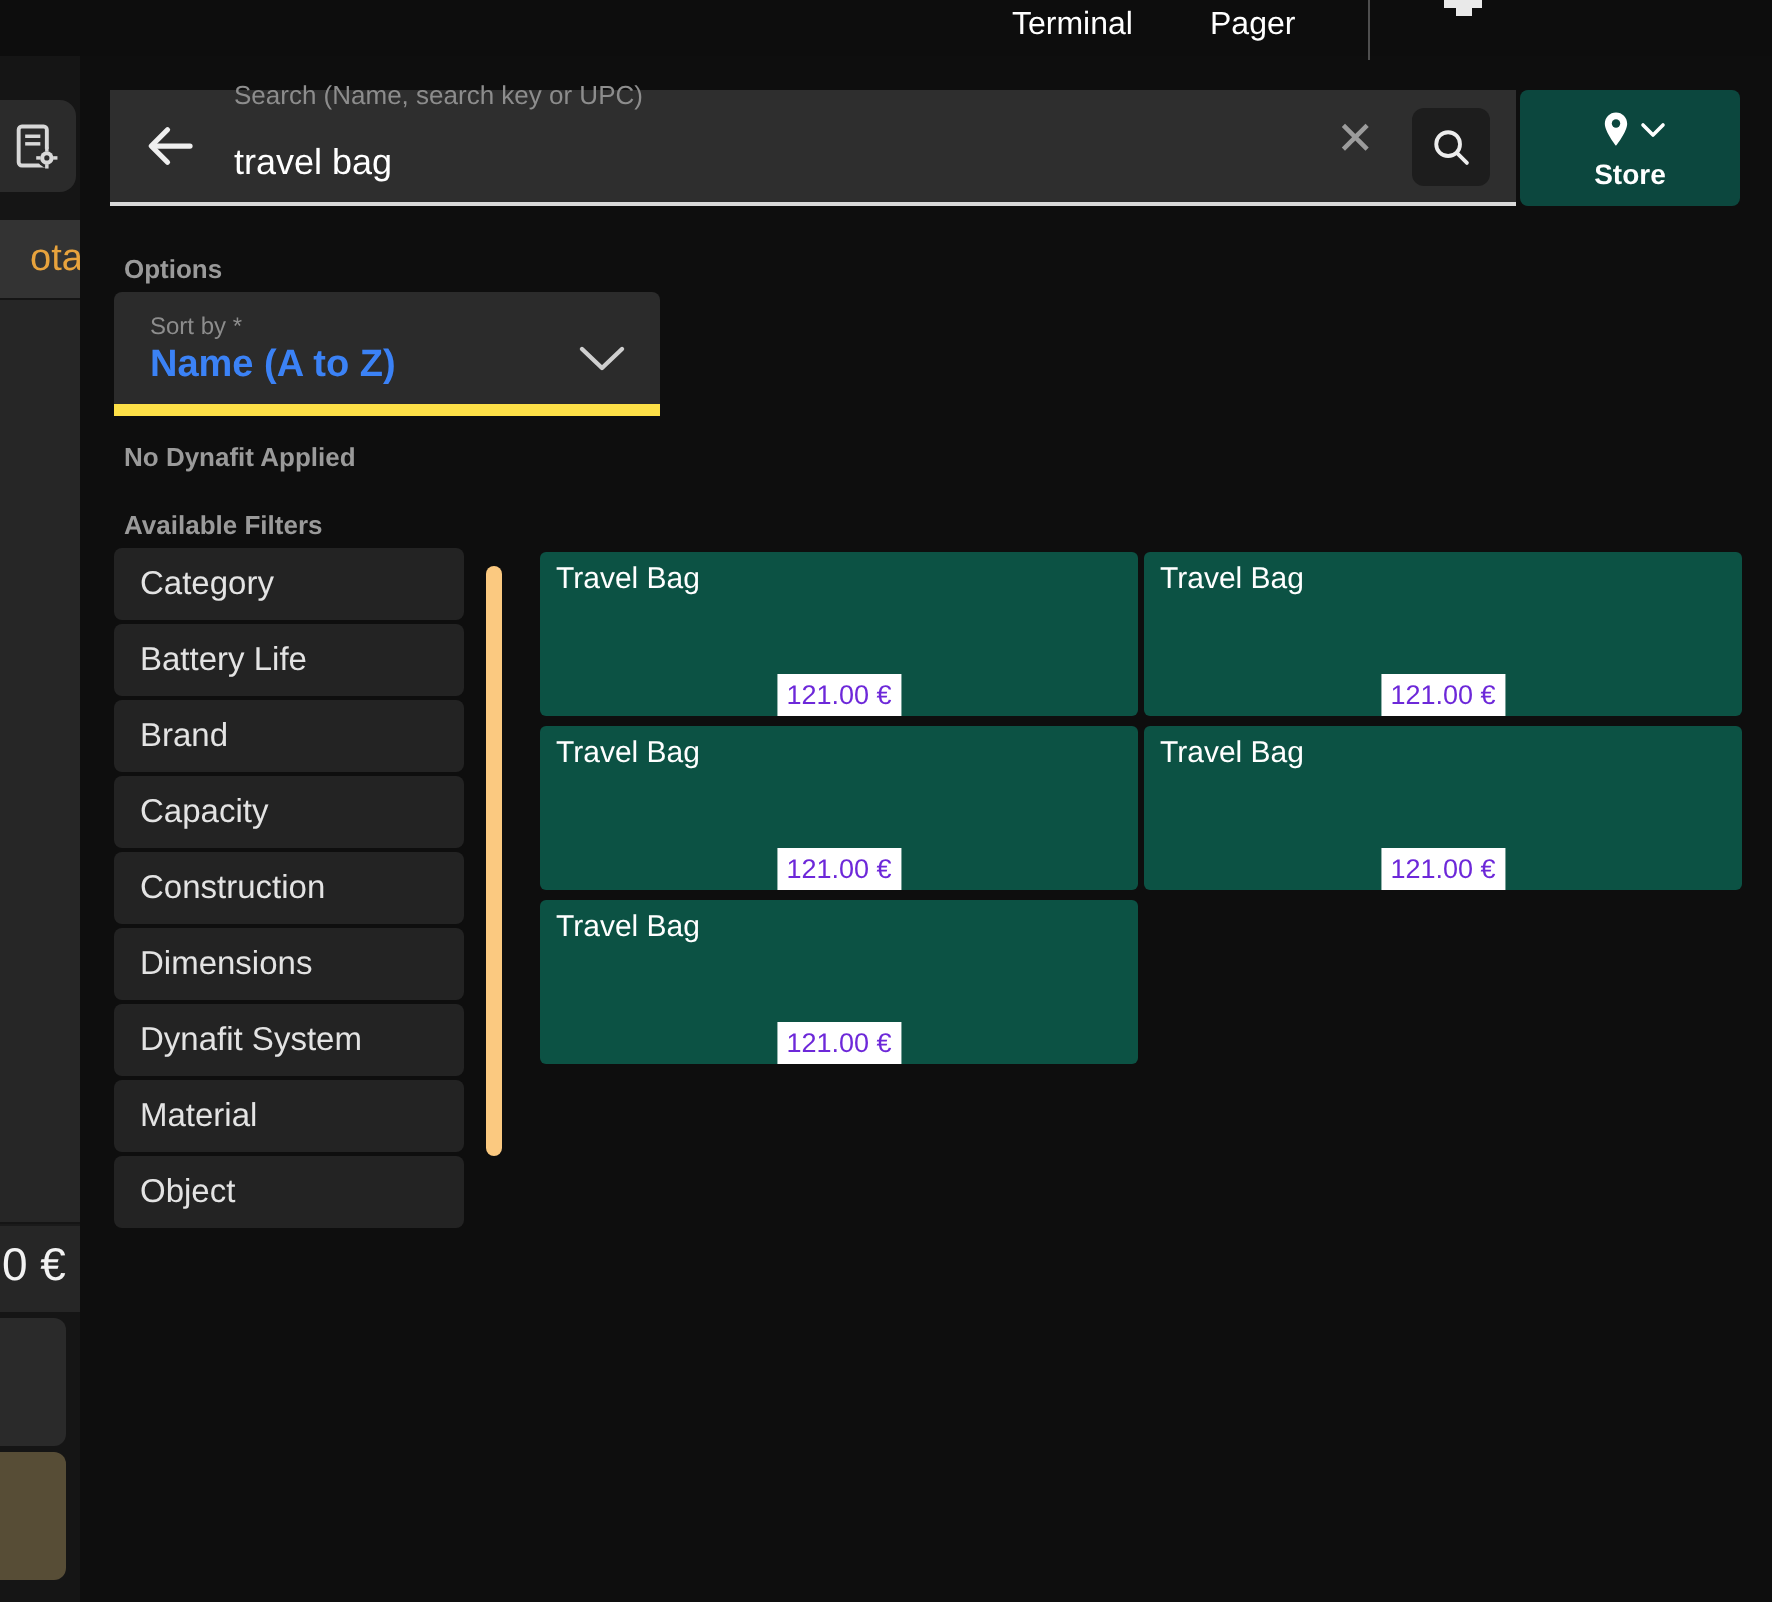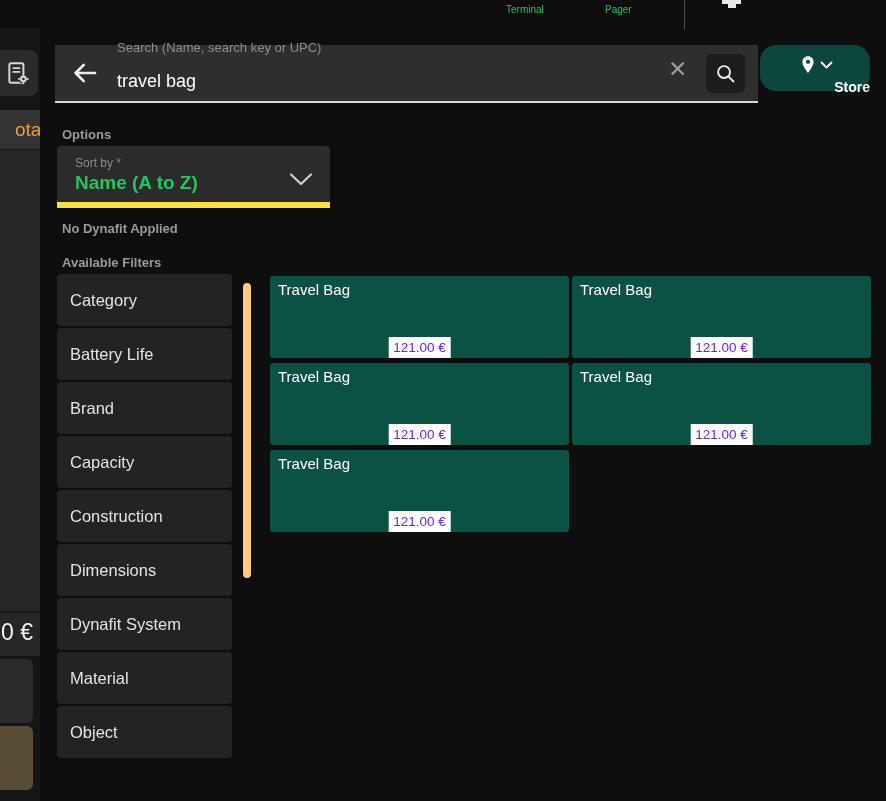--- a/index.html
+++ b/index.html
@@ -6,21 +6,21 @@
   html,body { width:886px; height:801px; }
   body {
     position: relative;
     background: #0e0e0e;
     overflow: hidden;
     font-family: "Liberation Sans", sans-serif;
     color: #e6e6e6;
   }
   
   .topbar { position:absolute; left:0; top:0; width:886px; height:28px; background:#0d0d0d; }
-  .top-item { position:absolute; top:4px; font-size:10px; color:#22c55e; cursor:pointer; }
+  .top-item { position:absolute; top:4px; font-size:16px; color:#ffffff; cursor:pointer; }
   .top-item.terminal { left:506px; }
   .top-item.pager { left:605px; }
   .top-divider { position:absolute; left:684px; top:0; width:1px; height:30px; background:#4e4e4e; }
   .partial-icon { position:absolute; left:722px; top:0; width:20px; height:9px; }
   .partial-icon .a { position:absolute; left:0; top:0; width:19px; height:4px; background:#e9e9e9; }
   .partial-icon .b { position:absolute; left:6px; top:0; width:8px; height:8px; background:#e9e9e9; }
 
   
   .left-panel { position:absolute; left:0; top:28px; width:40px; height:773px; background:#151515; }
   .receipt-btn { position:absolute; left:-8px; top:50px; width:46px; height:46px; background:#2b2b2b; border-radius:8px; cursor:pointer; }
@@ -36,38 +36,38 @@
   
   .search-bar { position:absolute; left:55px; top:45px; width:703px; height:58px; background:#2e2e2e; border-bottom:2px solid #d9d9d9; }
   .back-arrow { position:absolute; left:70px; top:58px; width:30px; height:30px; cursor:pointer; }
   .search-label { position:absolute; left:117px; top:40px; font-size:13px; color:#8d8d8d; }
   .search-value { position:absolute; left:117px; top:71px; font-size:18px; color:#ffffff; }
   .clear-icon { position:absolute; left:668px; top:58px; font-size:23px; color:#9c9c9c; cursor:pointer; line-height:1; }
   .magnifier-btn { position:absolute; left:706px; top:54px; width:39px; height:39px; background:#1d1d1d; border-radius:6px; cursor:pointer; }
   .magnifier-btn svg { position:absolute; left:8px; top:8px; }
 
   
-  .store-btn { position:absolute; left:760px; top:45px; width:110px; height:46px; background:#0c473e; border-radius:16px; cursor:pointer; text-align:right; }
+  .store-btn { position:absolute; left:760px; top:45px; width:110px; height:58px; background:#0c473e; border-radius:4px; cursor:pointer; text-align:center; }
   .store-btn .icon-row { margin-top:8px; height:24px; display:flex; justify-content:center; align-items:center; gap:1px; }
   .store-btn .label { font-size:14px; font-weight:bold; color:#ffffff; margin-top:2px; }
 
   
   .section-label { position:absolute; font-size:13px; font-weight:bold; color:#9a9a9a; }
   .options-label { left:62px; top:127px; }
   .sort-box { position:absolute; left:57px; top:146px; width:273px; height:62px; background:#2b2b2b; border-bottom:6px solid #fde047; border-radius:4px 4px 0 0; cursor:pointer; }
   .sort-label { position:absolute; left:18px; top:10px; font-size:12px; color:#8d8d8d; }
-  .sort-value { position:absolute; left:18px; top:26px; font-size:19px; font-weight:bold; color:#22c55e; }
+  .sort-value { position:absolute; left:18px; top:26px; font-size:19px; font-weight:bold; color:#3b82f6; }
   .sort-chevron { position:absolute; left:231px; top:26px; }
   .nofilters-label { left:62px; top:221px; }
   .avail-label { left:62px; top:255px; }
   .results-label { left:277px; top:255px;margin-top:44px; }
 
   
   .filter-list { position:absolute; left:57px; top:274px; width:175px; }
-  .filter-item { height:52px; margin-bottom:2px; background:#232323; border-radius:4px; display:flex; align-items:center; padding-left:13px; cursor:pointer;text-align:center; }
+  .filter-item { height:36px; margin-bottom:2px; background:#232323; border-radius:4px; display:flex; align-items:center; padding-left:13px; cursor:pointer;text-align:center; }
   .filter-item span { font-size:16.5px; color:#e3e3e3; }
   .filter-scrollbar { position:absolute; left:243px; top:283px; width:8px; height:295px; background:#fbc980; border-radius:4px; cursor:grab; }
 
   
   .results-grid { position:absolute; left:270px; top:276px; width:601px; display:grid; grid-template-columns:299px 299px; column-gap:3px; row-gap:5px; }
   .product-card { position:relative; height:82px; background:#0c5244; border-radius:3px; padding:5px 8px; cursor:pointer; }
   .product-name { font-size:15px; color:#ffffff; }
   .product-price { position:absolute; bottom:0; left:50%; transform:translateX(-50%); background:#ffffff; color:#6d28d9; font-size:13.5px; padding:3px 5px; white-space:nowrap; }
 </style>
 </head>

